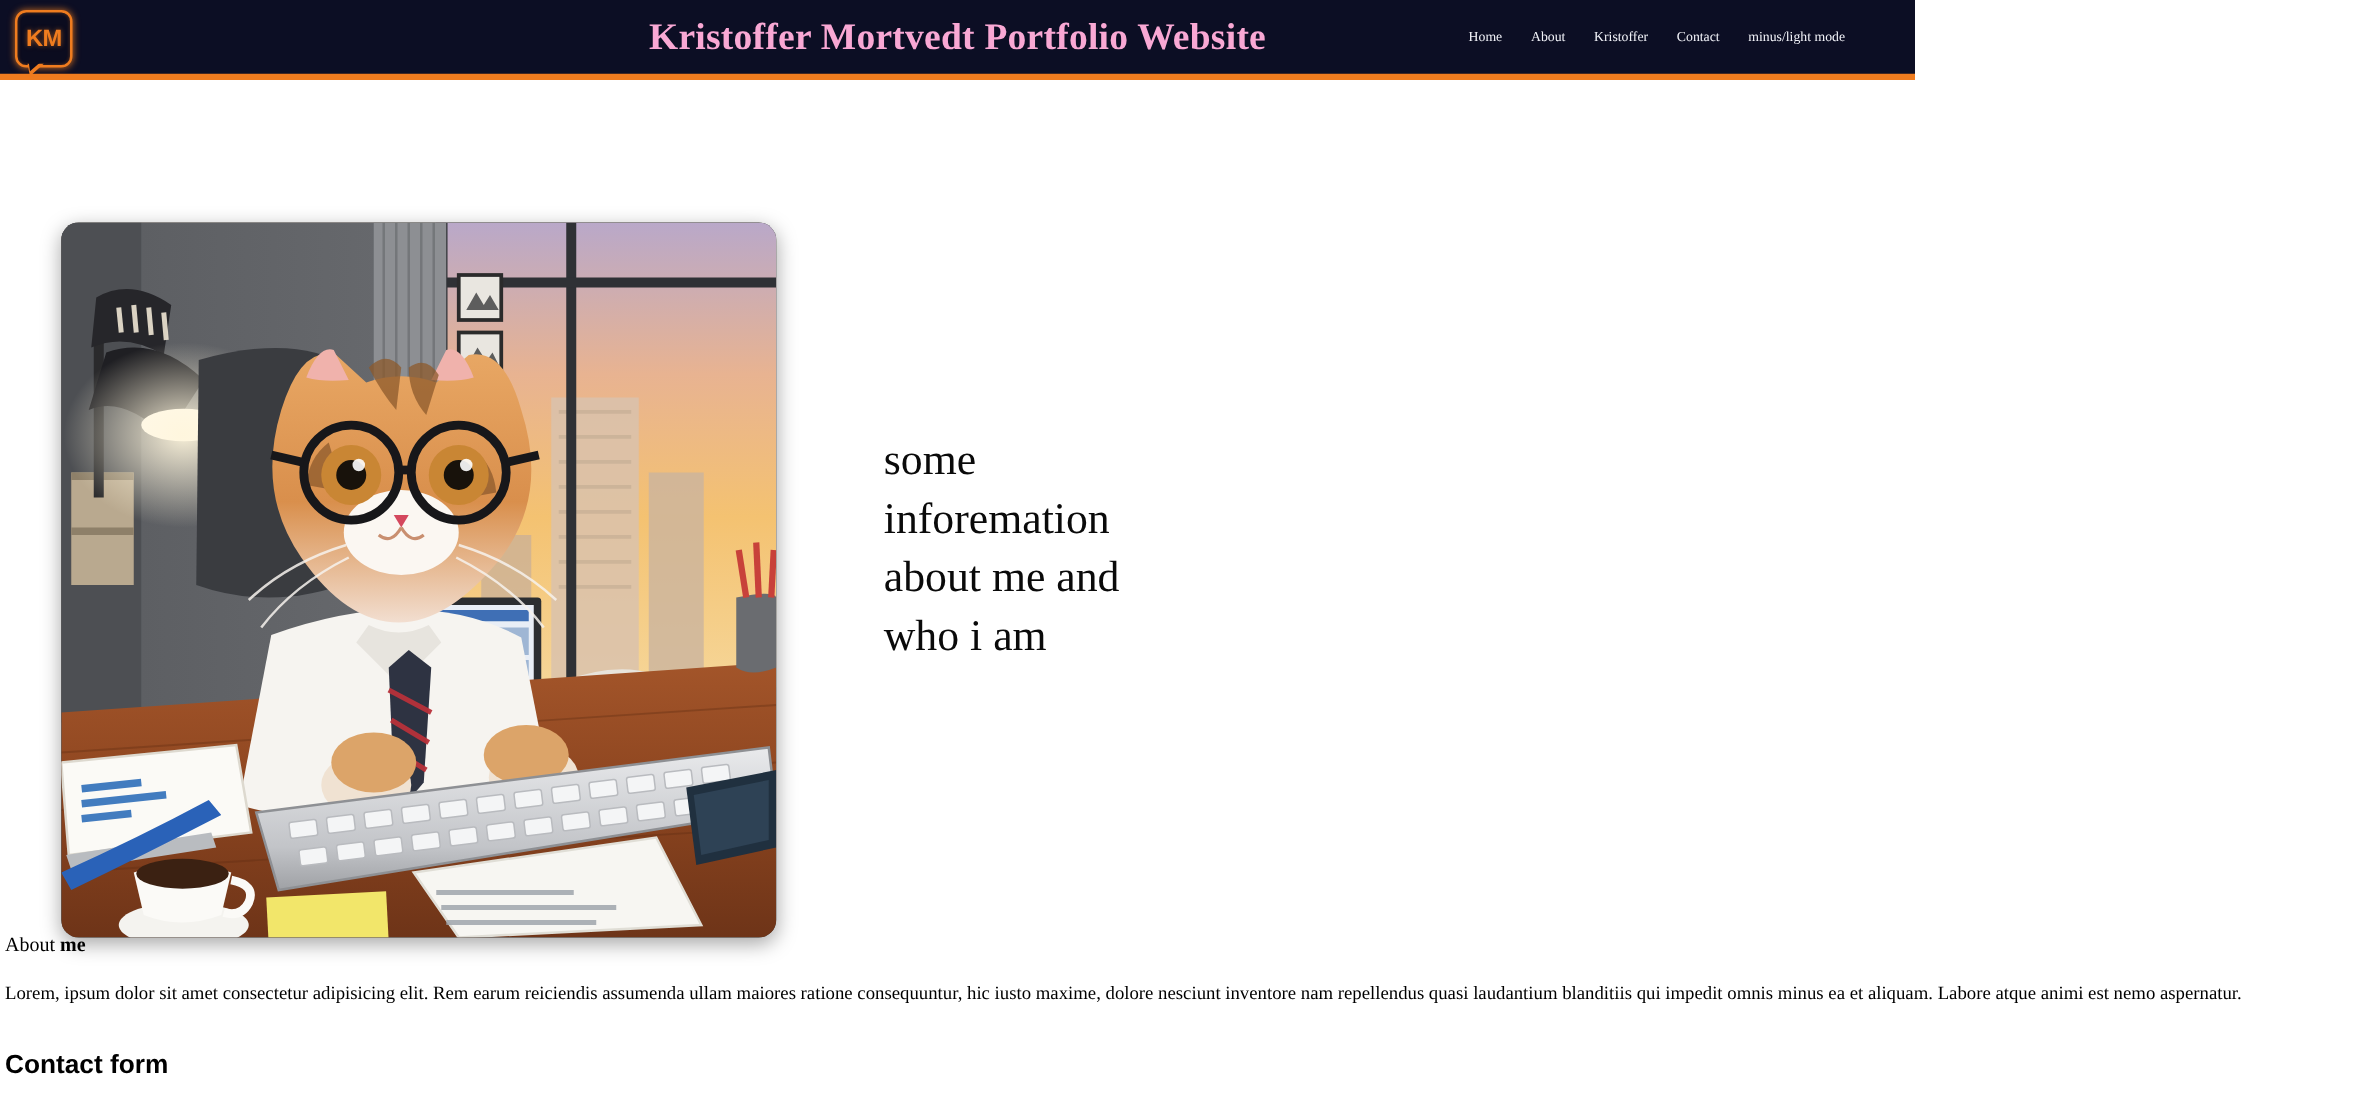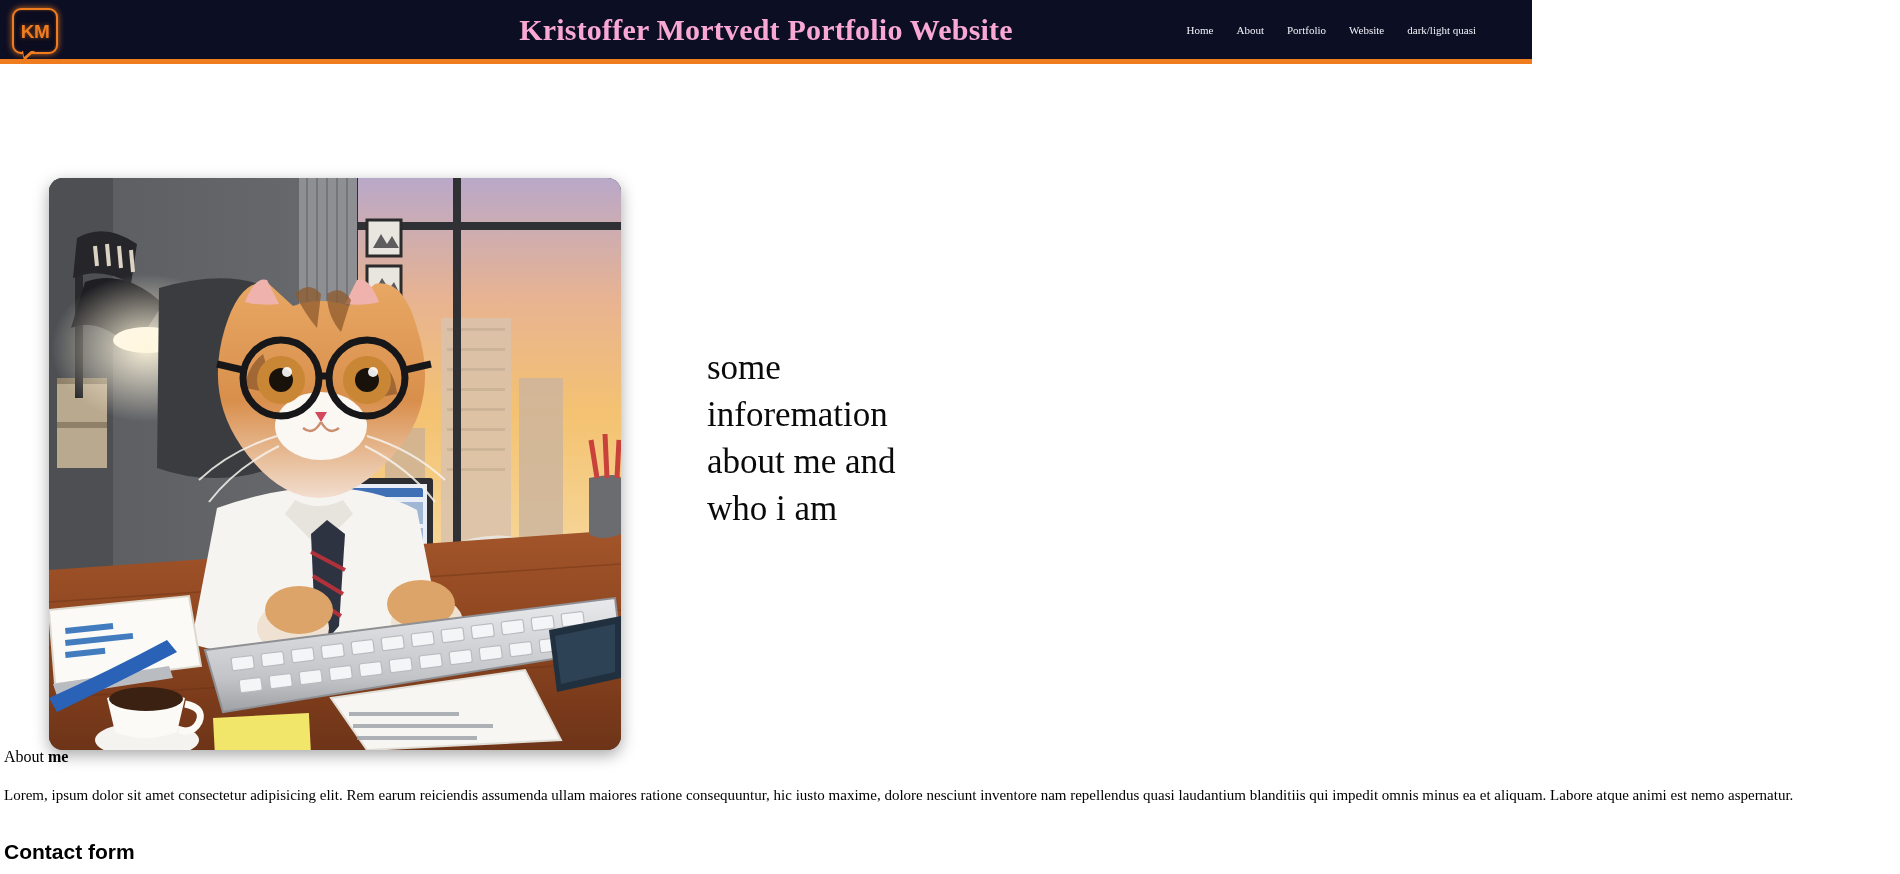--- a/index.html
+++ b/index.html
@@ -194,23 +194,23 @@
     <div class="logo-box">
       <span class="logo-text">KM</span>
     </div>
   </div>
 
   <h1 id="header-title">Kristoffer Mortvedt Portfolio Website</h1>
 
   <nav id="main-nav">
     <a href="#">Home</a>
     <a href="#">About</a>
-    <a href="#">Portfolio</a>
-    <a href="#">Website</a>
-    <a href="#">dark/light quasi</a>
+    <a href="#">Kristoffer</a>
+    <a href="#">Contact</a>
+    <a href="#">minus/light mode</a>
   </nav>
 </header>
 
 <section id="hero">
 
   <figure id="profile-photo">
     <svg viewBox="0 0 572 572" preserveAspectRatio="xMidYMid slice">
       <defs>
         <linearGradient id="sky" x1="0" y1="0" x2="0" y2="1">
           <stop offset="0%" stop-color="#b9a8c9"></stop>

